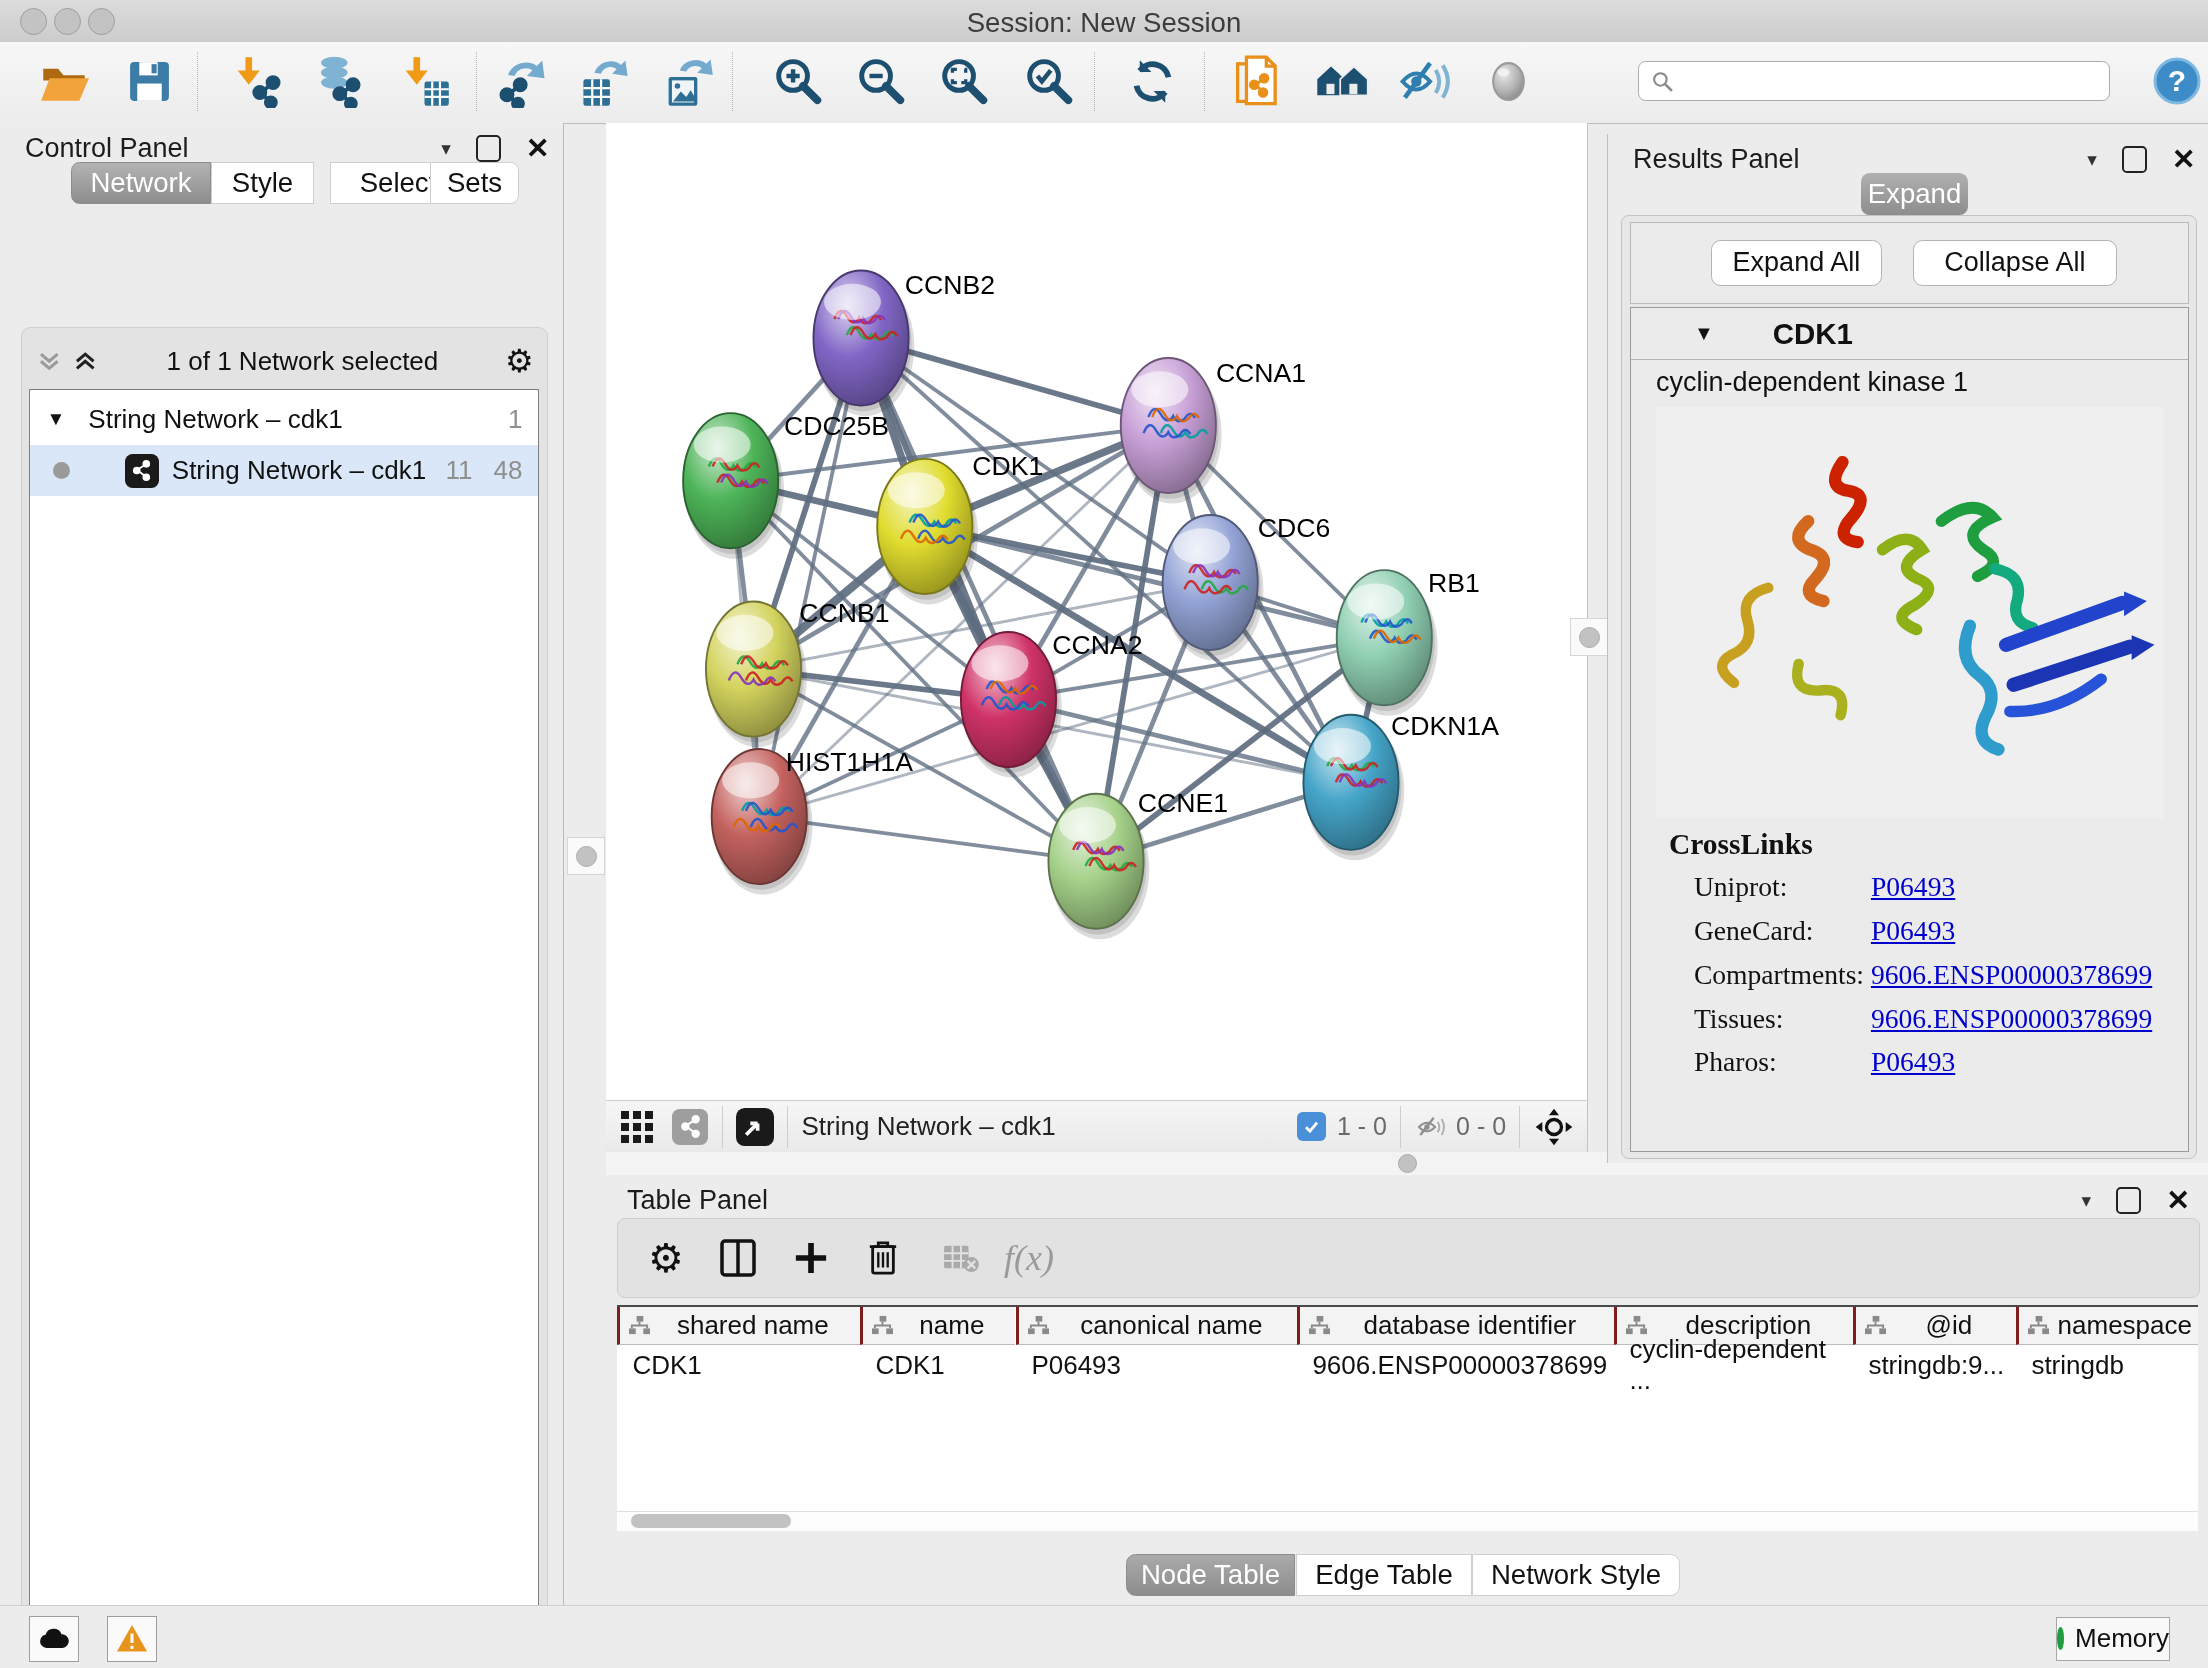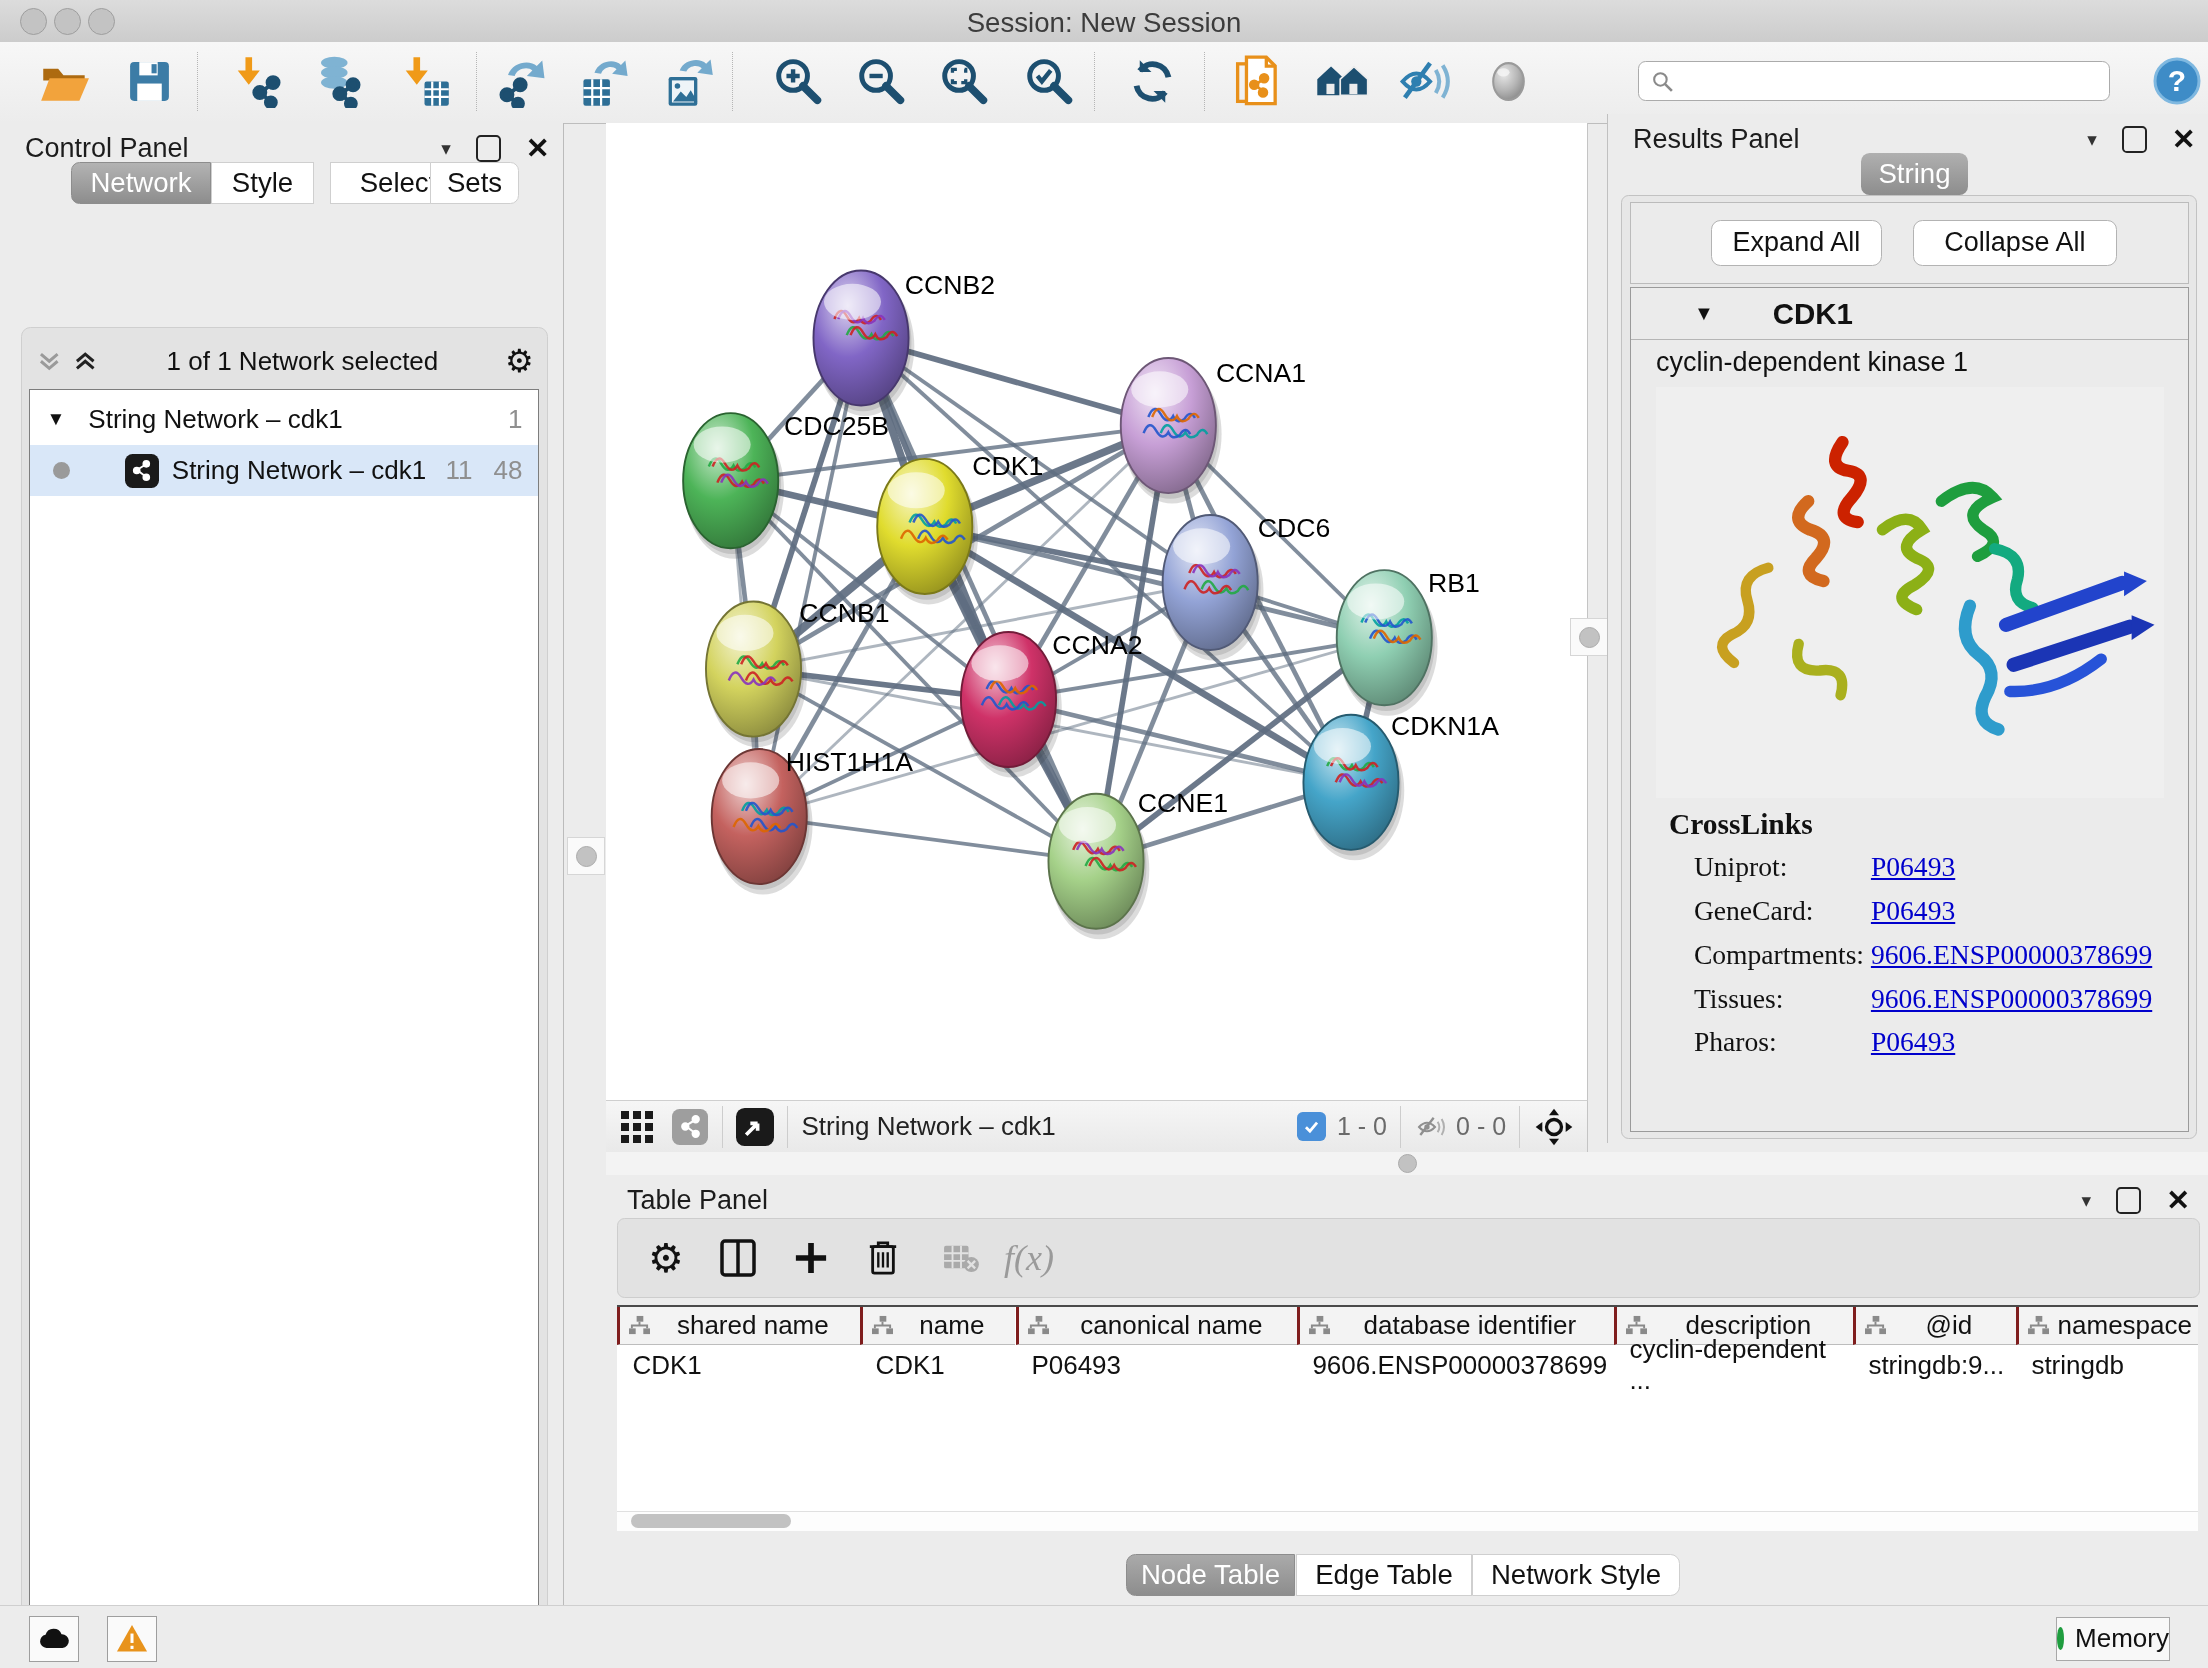--- a/index.html
+++ b/index.html
@@ -34,21 +34,21 @@
   .tree-count{color:#8f8f8f;font-size:26px;}
   .share-chip{width:34px;height:34px;border-radius:7.6px;background:#1a1a1a;display:flex;align-items:center;justify-content:center;}
   
   #net-canvas{left:606px;top:123px;width:981px;height:978px;background:#ffffff;border-right:1px solid #c4c4c4;}
   #netbar{left:606px;top:1100px;width:981px;height:51px;background:linear-gradient(#f6f6f6,#e9e9e9);
     border-top:1px solid #cfcfcf;border-right:1px solid #c4c4c4;display:flex;align-items:center;}
   .nb-sep{height:42px;border-left:1px solid #cdcdcd;margin:0 13.3px;}
   .gutter-dot{width:19px;height:19px;border-radius:50%;background:#c2c2c2;border:1px solid #ababab;}
   .splitter{background:#fafafa;border:1px solid #d6d6d6;display:flex;align-items:center;justify-content:center;}
   
-  #results-panel{left:1607px;top:114px;width:601px;height:1029px;background:#ececec;border-left:1px solid #c0c0c0;}
+  #results-panel{left:1607px;top:134px;width:601px;height:1029px;background:#ececec;border-left:1px solid #c0c0c0;}
   #rp-box{left:13.3px;top:81px;width:574px;height:942px;background:#e7e7e7;border:1px solid #c2c2c2;border-radius:7.6px;}
   #rp-btnbox{left:7.6px;top:5.7px;width:557px;height:80px;background:#ebebeb;border:1px solid #bbb;}
   .rp-btn{height:44px;background:#fff;border:1px solid #b3b3b3;border-radius:9.5px;font-size:27px;
     display:flex;align-items:center;justify-content:center;color:#111;}
   #rp-genebox{left:7.6px;top:91px;width:557px;height:843px;background:#ebebeb;border:1px solid #9a9a9a;}
   #crosslinks{font-family:"Liberation Serif",serif;}
   .xl-row{position:absolute;font-size:27.6px;color:#111;}
   .xl-link{color:#0000cc;text-decoration:underline;}
   
   #table-panel{left:606px;top:1175px;width:1603px;height:431px;background:#ececec;}
@@ -632,21 +632,21 @@
   <div id="results-panel" class="abs">
     <div class="hdr-row">
       <span class="panel-title">Results Panel</span>
       <span class="panel-ctrls">
         <span class="ctl-collapse">▾</span>
         <span class="ctl-float"></span>
         <span class="ctl-close">✕</span>
       </span>
     </div>
     <div class="abs" style="left:253px;top:39px;width:107px;height:42px;background:linear-gradient(#b0b0b0,#8d8d8d);border-radius:8.6px;display:flex;align-items:center;justify-content:center;color:#fff;font-size:27.6px;">
-      <span>String</span>
+      <span>Expand</span>
     </div>
     <div id="rp-box" class="abs">
       <div id="rp-btnbox" class="abs">
         <div class="rp-btn abs" style="left:80px;top:17px;width:169px;">Expand All</div>
         <div class="rp-btn abs" style="left:282px;top:17px;width:202px;">Collapse All</div>
       </div>
       <div id="rp-genebox" class="abs">
         <div class="abs" style="left:0;top:0;width:100%;height:51px;border-bottom:1px solid #b5b5b5;display:flex;align-items:center;">
           <span style="margin-left:63px;font-size:20px;">▼</span>
           <span style="margin-left:59px;font-size:29.5px;font-weight:bold;">CDK1</span>

